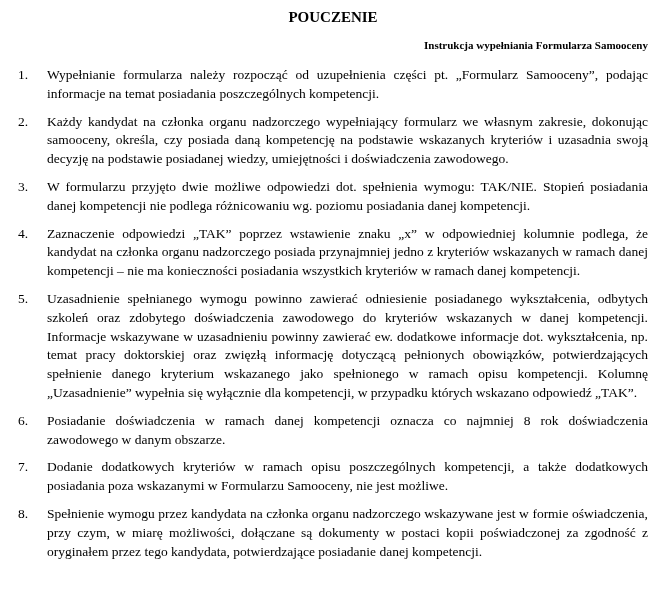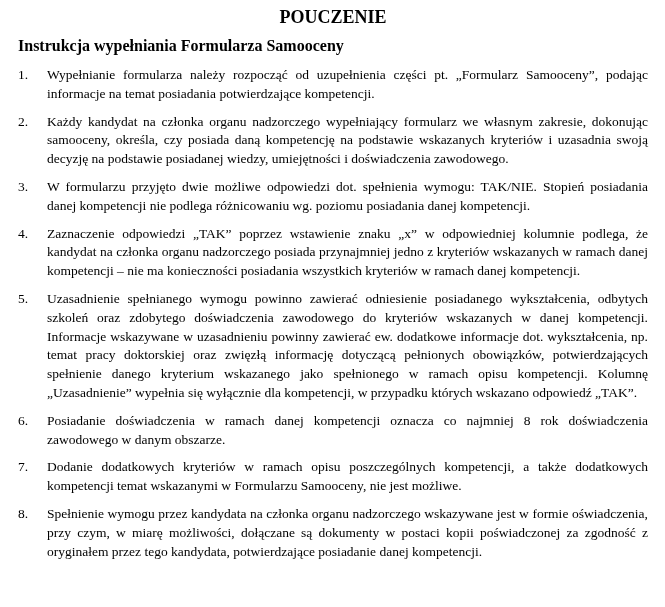--- a/index.html
+++ b/index.html
@@ -16,28 +16,28 @@
   }
   .page {
     box-sizing: border-box;
     width: 665px;
     height: 607px;
     padding: 6px 17px 0 18px;
   }
   .doc-title {
     text-align: center;
     font-weight: bold;
-    font-size: 18px;
+    font-size: 15px;
     line-height: 19px;
     margin: 2px 0 0 0;
   }
   .doc-subtitle {
-    text-align: left;
+    text-align: right;
     font-weight: bold;
-    font-size: 16px;
+    font-size: 11px;
     line-height: 19px;
     margin: 9px 0 11px 0;
   }
   .instruction-list {
     margin: 0;
     padding: 0;
   }
   .item {
     display: flex;
     align-items: flex-start;
@@ -57,21 +57,21 @@
 </style>
 </head>
 <body>
 
 <div class="page">
   <div class="doc-title">POUCZENIE</div>
   <div class="doc-subtitle">Instrukcja wypełniania Formularza Samooceny</div>
   <div class="instruction-list">
   <div class="item">
     <span class="num">1.</span>
-    <span class="text">Wypełnianie formularza należy rozpocząć od uzupełnienia części pt. „Formularz Samooceny”, podając informacje na temat posiadania potwierdzające kompetencji.</span>
+    <span class="text">Wypełnianie formularza należy rozpocząć od uzupełnienia części pt. „Formularz Samooceny”, podając informacje na temat posiadania poszczególnych kompetencji.</span>
   </div>
 
   <div class="item">
     <span class="num">2.</span>
     <span class="text">Każdy kandydat na członka organu nadzorczego wypełniający formularz we własnym zakresie, dokonując samooceny, określa, czy posiada daną kompetencję na podstawie wskazanych kryteriów i uzasadnia swoją decyzję na podstawie posiadanej wiedzy, umiejętności i doświadczenia zawodowego.</span>
   </div>
 
   <div class="item">
     <span class="num">3.</span>
     <span class="text">W formularzu przyjęto dwie możliwe odpowiedzi dot. spełnienia wymogu: TAK/NIE. Stopień posiadania danej kompetencji nie podlega różnicowaniu wg. poziomu posiadania danej kompetencji.</span>
@@ -87,21 +87,21 @@
     <span class="text">Uzasadnienie spełnianego wymogu powinno zawierać odniesienie posiadanego wykształcenia, odbytych szkoleń oraz zdobytego doświadczenia zawodowego do kryteriów wskazanych w danej kompetencji. Informacje wskazywane w uzasadnieniu powinny zawierać ew. dodatkowe informacje dot. wykształcenia, np. temat pracy doktorskiej oraz zwięzłą informację dotyczącą pełnionych obowiązków, potwierdzających spełnienie danego kryterium wskazanego jako spełnionego w ramach opisu kompetencji. Kolumnę „Uzasadnienie” wypełnia się wyłącznie dla kompetencji, w przypadku których wskazano odpowiedź „TAK”.</span>
   </div>
 
   <div class="item">
     <span class="num">6.</span>
     <span class="text">Posiadanie doświadczenia w ramach danej kompetencji oznacza co najmniej 8 rok doświadczenia zawodowego w danym obszarze.</span>
   </div>
 
   <div class="item">
     <span class="num">7.</span>
-    <span class="text">Dodanie dodatkowych kryteriów w ramach opisu poszczególnych kompetencji, a także dodatkowych kompetencji temat wskazanymi w Formularzu Samooceny, nie jest możliwe.</span>
+    <span class="text">Dodanie dodatkowych kryteriów w ramach opisu poszczególnych kompetencji, a także dodatkowych posiadania poza wskazanymi w Formularzu Samooceny, nie jest możliwe.</span>
   </div>
 
   <div class="item">
     <span class="num">8.</span>
     <span class="text">Spełnienie wymogu przez kandydata na członka organu nadzorczego wskazywane jest w formie oświadczenia, przy czym, w miarę możliwości, dołączane są dokumenty w postaci kopii poświadczonej za zgodność z oryginałem przez tego kandydata, potwierdzające posiadanie danej kompetencji.</span>
   </div>
 </div>
 </div>
 
 </body></html>

